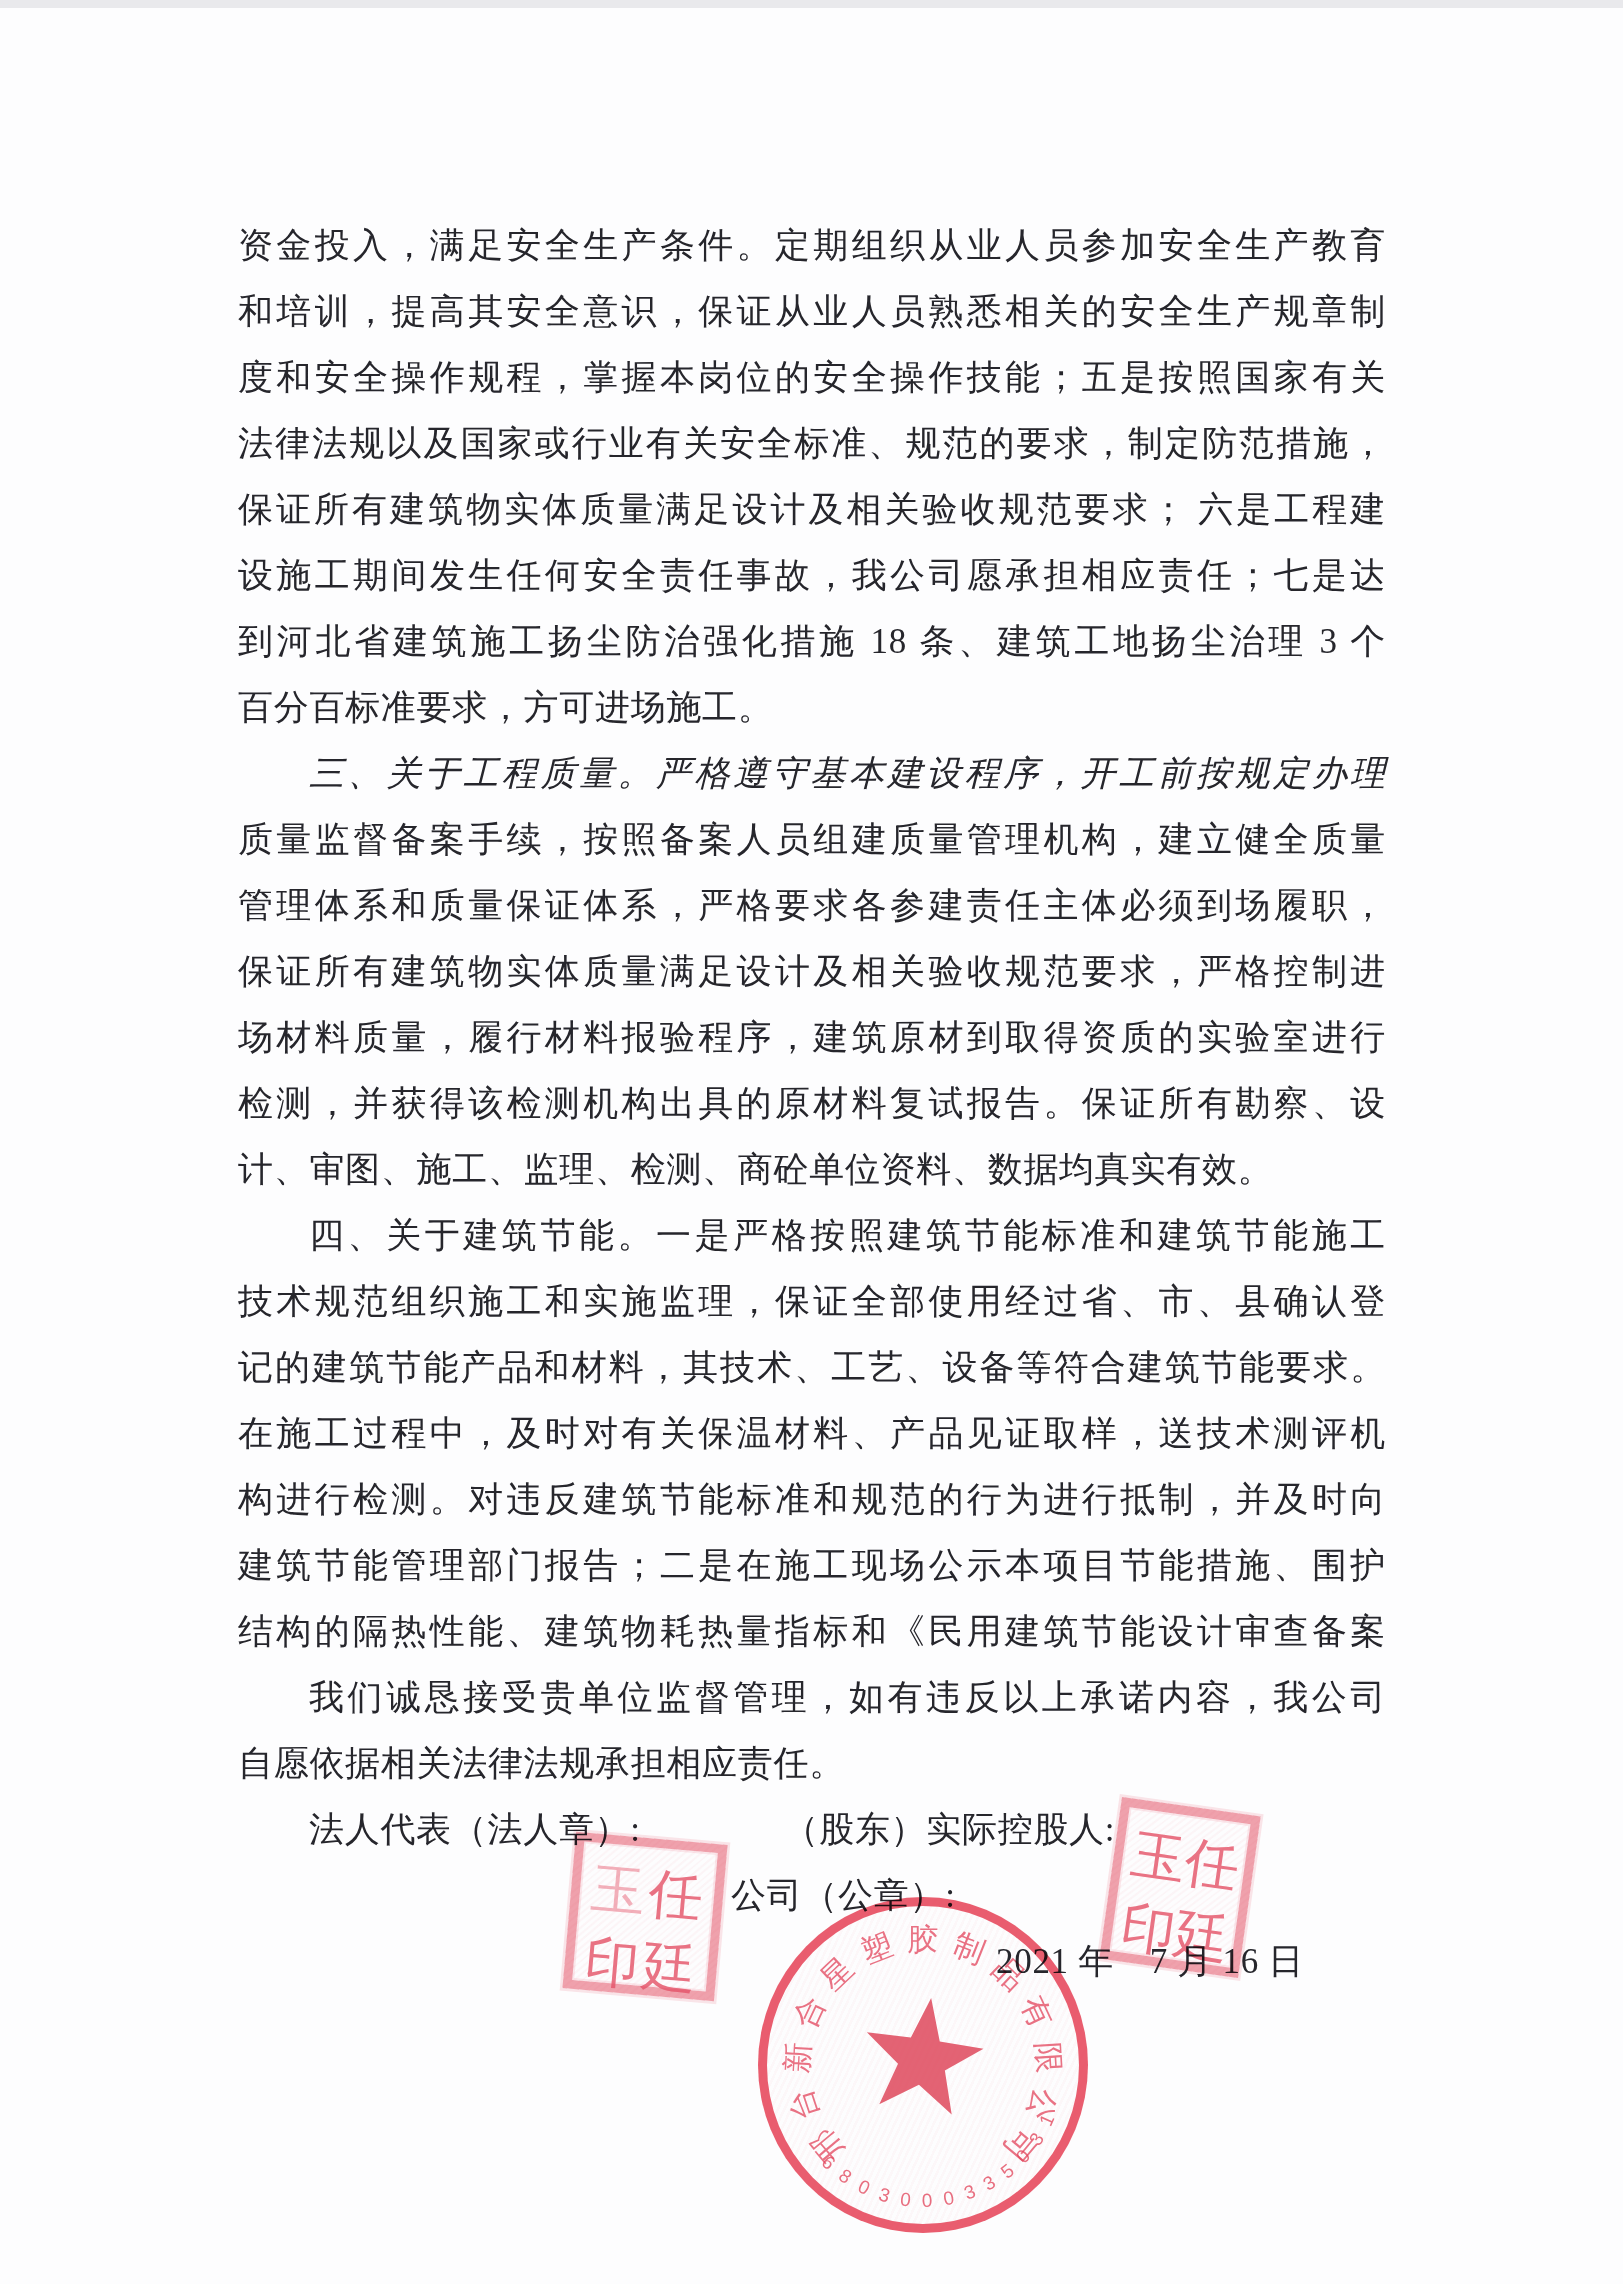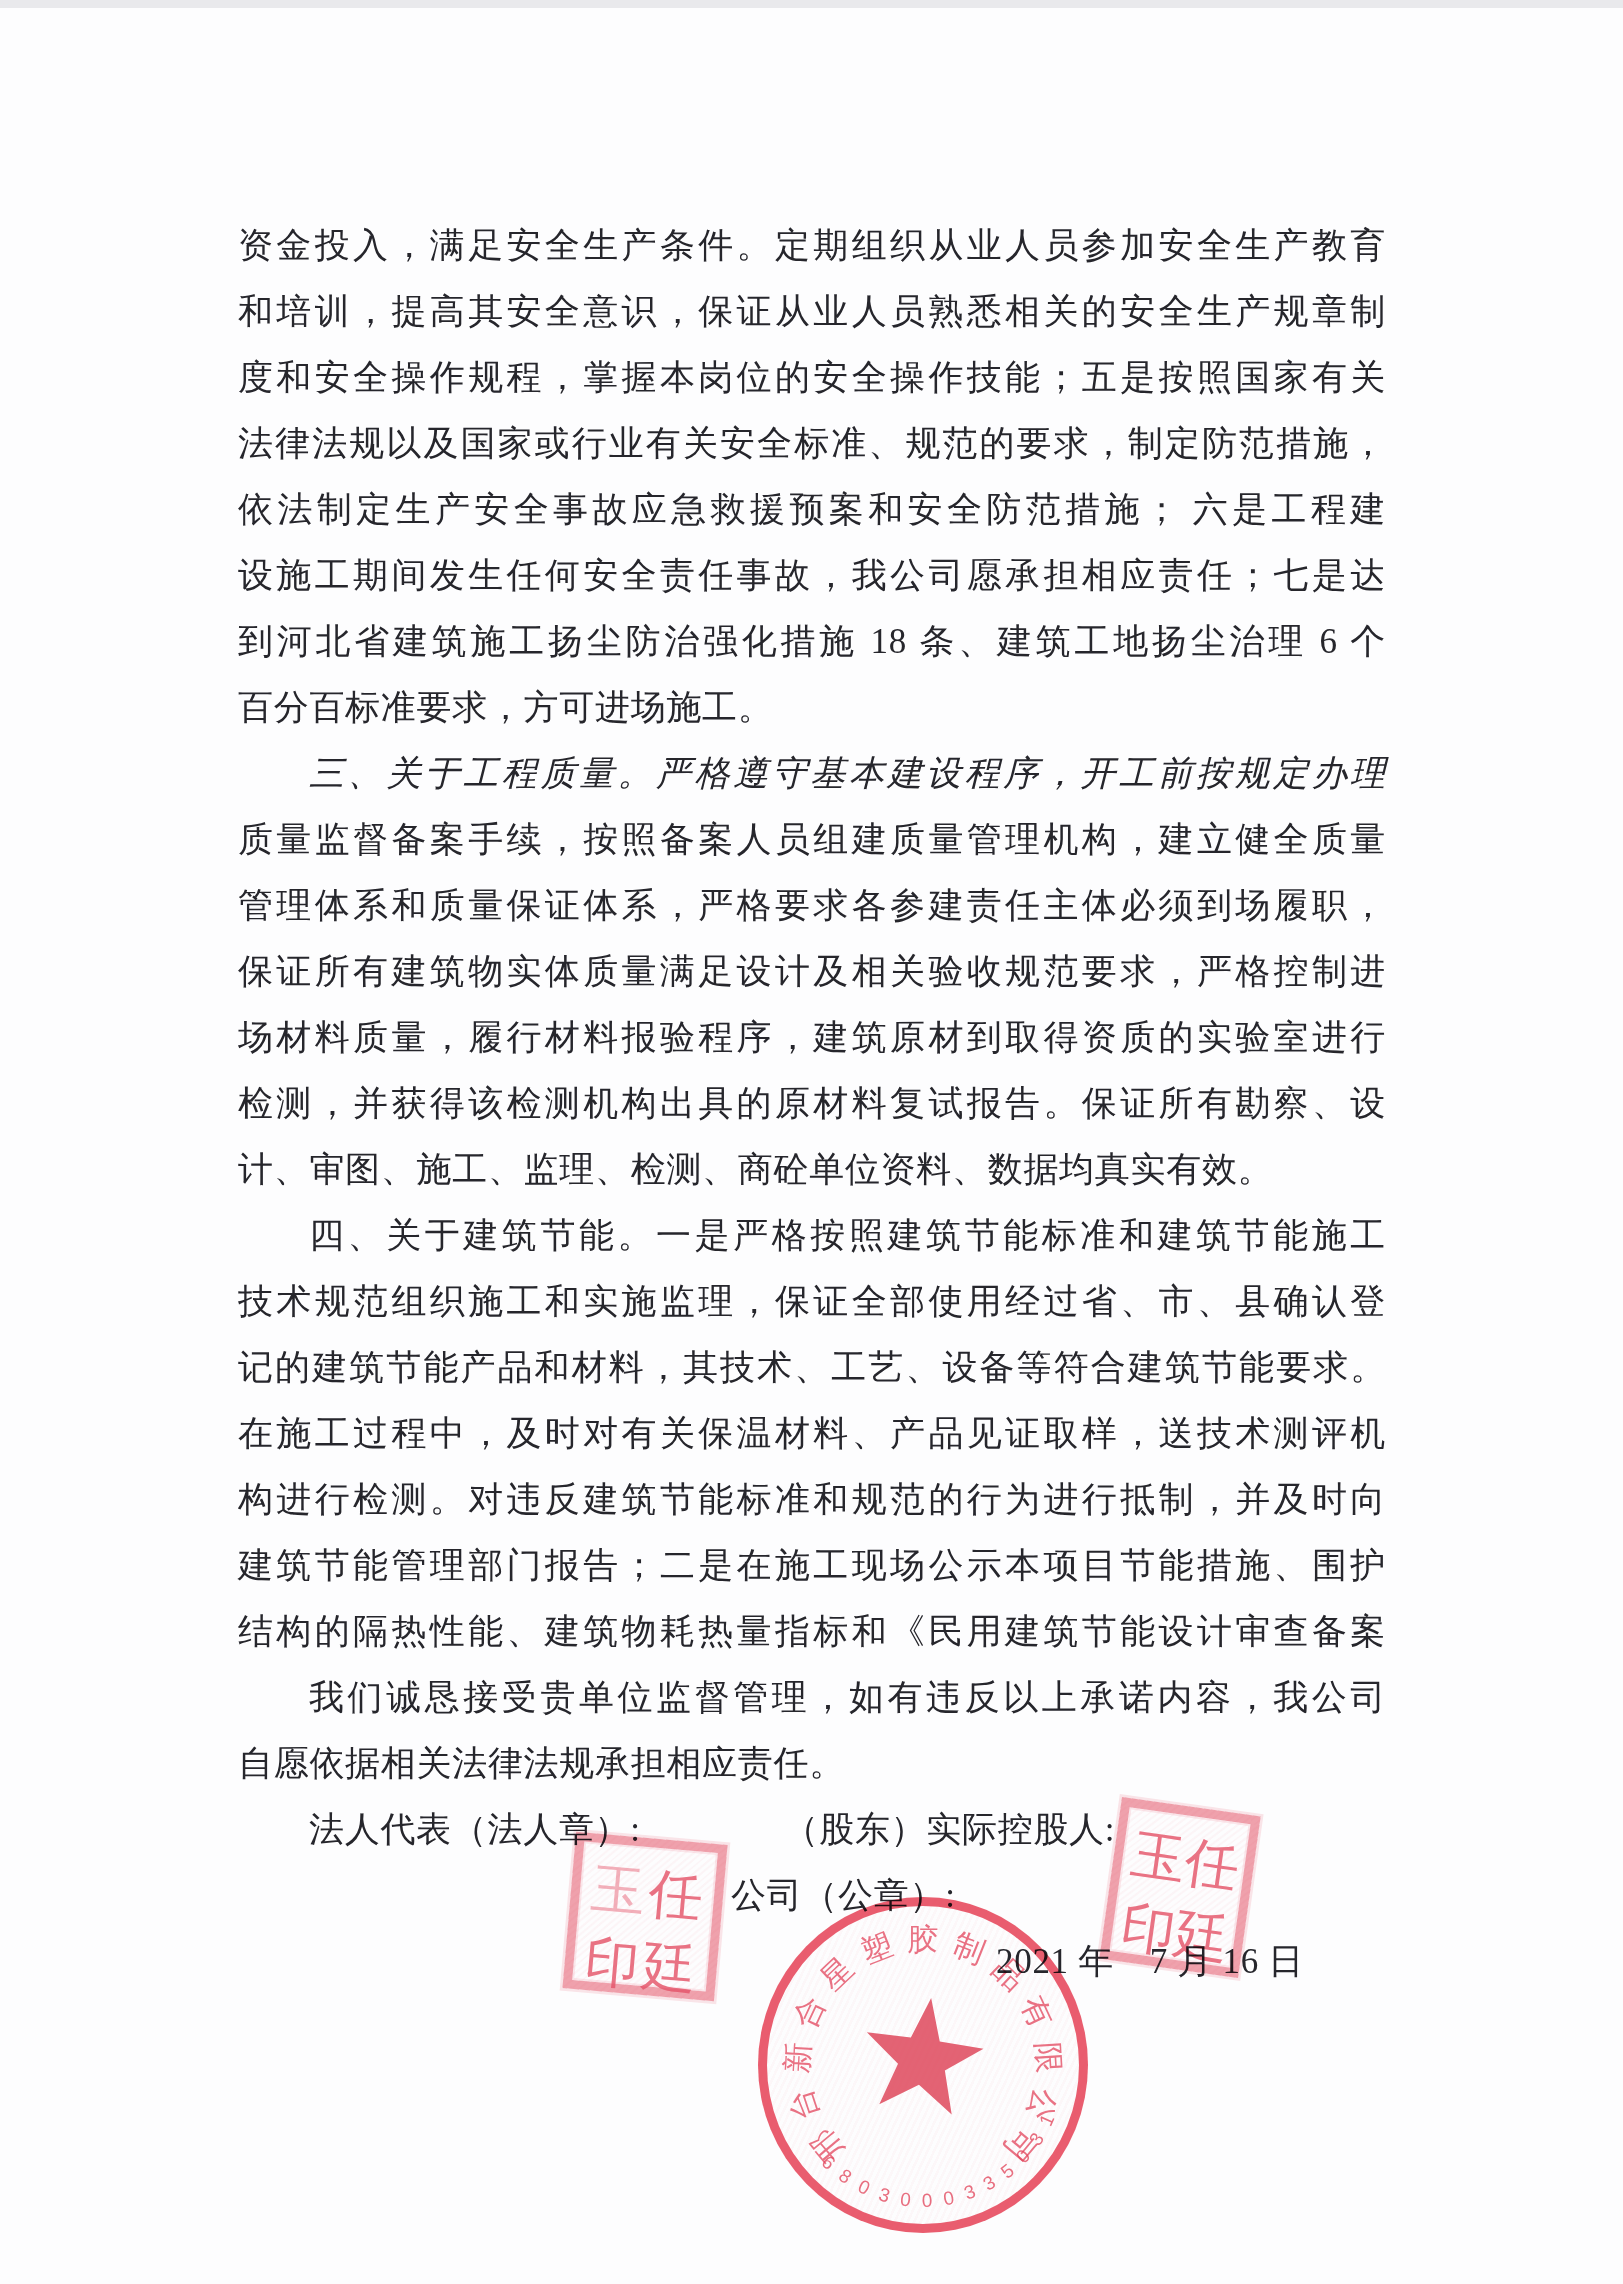--- a/index.html
+++ b/index.html
@@ -88,23 +88,23 @@
 </head>
 <body>
 
 <div class="page">
 
   <div class="doc-text">
       <div class="line just">资金投入，满足安全生产条件。定期组织从业人员参加安全生产教育</div>
       <div class="line just">和培训，提高其安全意识，保证从业人员熟悉相关的安全生产规章制</div>
       <div class="line just">度和安全操作规程，掌握本岗位的安全操作技能；五是按照国家有关</div>
       <div class="line just">法律法规以及国家或行业有关安全标准、规范的要求，制定防范措施，</div>
-      <div class="line just">依法制定生产安全事故应急救援预案和安全防范措施； 六是工程建</div>
+      <div class="line just">保证所有建筑物实体质量满足设计及相关验收规范要求； 六是工程建</div>
       <div class="line just">设施工期间发生任何安全责任事故，我公司愿承担相应责任；七是达</div>
-      <div class="line just">到河北省建筑施工扬尘防治强化措施 18 条、建筑工地扬尘治理 6 个</div>
+      <div class="line just">到河北省建筑施工扬尘防治强化措施 18 条、建筑工地扬尘治理 3 个</div>
       <div class="line">百分百标准要求，方可进场施工。</div>
       <div class="line just" style="padding-left: 71px; font-style: italic;">三、关于工程质量。严格遵守基本建设程序，开工前按规定办理</div>
       <div class="line just">质量监督备案手续，按照备案人员组建质量管理机构，建立健全质量</div>
       <div class="line just">管理体系和质量保证体系，严格要求各参建责任主体必须到场履职，</div>
       <div class="line just">保证所有建筑物实体质量满足设计及相关验收规范要求，严格控制进</div>
       <div class="line just">场材料质量，履行材料报验程序，建筑原材到取得资质的实验室进行</div>
       <div class="line just">检测，并获得该检测机构出具的原材料复试报告。保证所有勘察、设</div>
       <div class="line">计、审图、施工、监理、检测、商砼单位资料、数据均真实有效。</div>
       <div class="line just" style="padding-left: 71px;">四、关于建筑节能。一是严格按照建筑节能标准和建筑节能施工</div>
       <div class="line just">技术规范组织施工和实施监理，保证全部使用经过省、市、县确认登</div>

